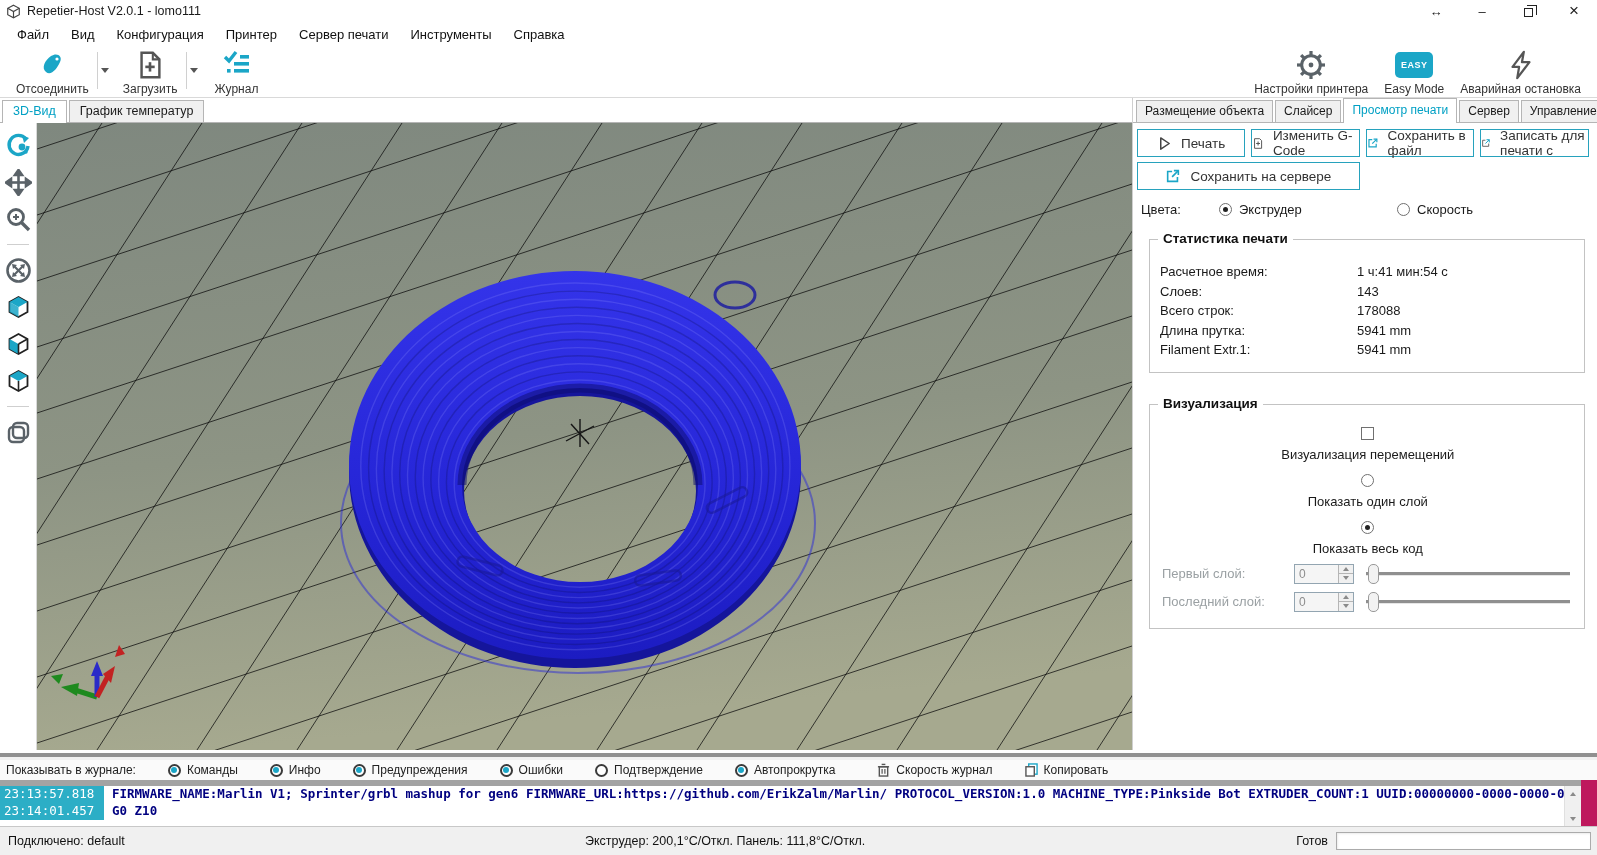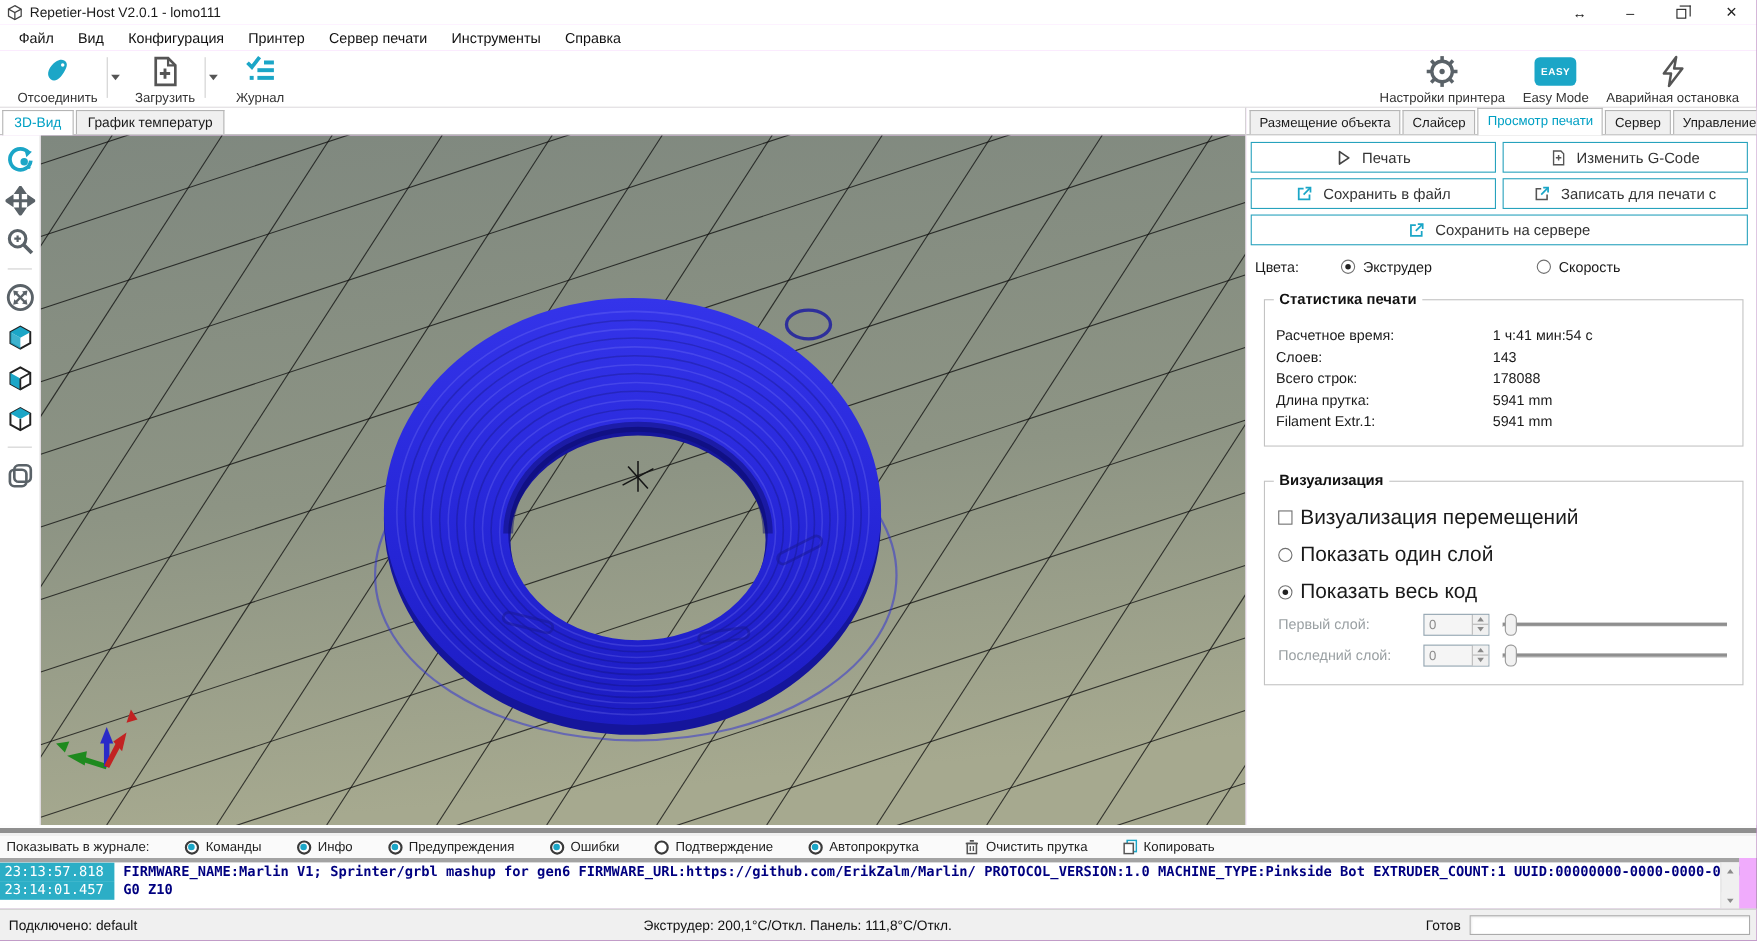--- a/index.html
+++ b/index.html
@@ -1,17 +1,17 @@
 <!DOCTYPE html>
 <html><head>
 <meta charset="utf-8">
 <style>
   * { margin:0; padding:0; box-sizing:border-box; }
   body { font-family:"Liberation Sans", sans-serif; background:#666; }
-  .window { position:relative; width:1597px; height:855px; background:#f0abfc; overflow:hidden; font-size:13px; color:#1a1a1a; }
+  .window { position:relative; width:1597px; height:855px; background:#be185d; overflow:hidden; font-size:13px; color:#1a1a1a; }
 
   
   .titlebar { position:absolute; top:0; left:0; right:0; height:22px; background:#fff; display:flex; align-items:center; padding-left:6px; }
   .titlebar .appname { font-size:12.5px; margin-left:6px; }
   .win-controls { margin-left:auto; display:flex; height:100%; }
   .win-btn { width:46px; display:flex; align-items:center; justify-content:center; font-size:13px; color:#222; }
   .restore-ic { position:relative; width:9px; height:9px; border:1px solid #222; margin-top:2px; }
   .restore-ic::before { content:''; position:absolute; top:-4px; left:2px; width:9px; height:9px; border:1px solid #222; border-left:none; border-bottom:none; }
 
   
@@ -44,54 +44,54 @@
   .tool-ic { width:28px; height:28px; display:flex; align-items:center; justify-content:center; }
   .strip-sep { width:22px; height:1px; background:#cfcfcf; margin:2px 0; }
   .viewport { flex:1; position:relative; overflow:hidden; }
   .viewport svg { display:block; }
 
   
   .rtabs { height:25px; display:flex; align-items:flex-end; padding-left:3px; border-bottom:1px solid #b5b5b5; }
   .rtab { font-size:12px; padding:3px 8px 4px; border:1px solid #b5b5b5; border-bottom:none; background:#f0f0f0; margin-right:2px; white-space:nowrap; }
   .rtab.active { background:#fff; color:#00a0c4; margin-bottom:-1px; padding-bottom:6px; padding-top:4px; }
   .rp-content { padding:5px 19px 0 4px; }
-  .btn-grid { display:grid; grid-template-columns:1fr 1fr; gap:5px 6px; margin-top:1px; }
+  .btn-grid { display:grid; grid-template-columns:1fr 1fr 1fr 1fr; gap:5px 6px; margin-top:1px; }
   .tealbtn { grid-column:auto; border:1px solid #27a2bd; background:#fff; height:28px; display:flex; align-items:center; justify-content:center; gap:9px; font-size:13.5px; color:#333; cursor:default; }
   .tealbtn.wide { grid-column:1 / span 2; }
   .colors-row { display:flex; align-items:center; margin:12px 0 0 4px; font-size:13px; }
   .radio { width:13px; height:13px; border:1px solid #707070; border-radius:50%; background:#fff; position:relative; flex:none; }
   .radio.sel::after { content:''; position:absolute; inset:3px; background:#222; border-radius:50%; }
   .checkbox { width:13px; height:13px; border:1px solid #707070; background:#fff; flex:none; }
   .opt { display:flex; align-items:center; gap:7px; }
   .groupbox { position:relative; border:1px solid #c3c3c3; margin:22px 4px 0 12px; padding:22px 10px 12px 10px; }
   .groupbox .legend { position:absolute; top:-9px; left:8px; background:#fff; padding:0 5px; font-weight:bold; font-size:13.5px; color:#111; }
   .stat-row { display:flex; font-size:13px; line-height:19.5px; }
   .stat-row .sl { width:197px; }
-  .viz-row { margin:12px 0 0 2px; font-size:19px; }
+  .viz-row { margin:12px 0 0 2px; font-size:13px;flex-direction:column; }
   .dis-row { display:flex; align-items:center; margin:8px 0 0 2px; font-size:13px; color:#9aa0a3; }
   .dis-row .dl { width:132px; }
   .spin { display:flex; width:60px; height:20px; border:1px solid #93a5b1; background:#f5f5f5; }
   .spin .val { flex:1; font-size:12px; color:#8d8d8d; padding:2px 4px; }
   .spin .btns { width:15px; display:flex; flex-direction:column; border-left:1px solid #b5b5b5; }
   .spin .sb { flex:1; background:#f0f0f0; display:flex; align-items:center; justify-content:center; }
   .spin .sb + .sb { border-top:1px solid #b5b5b5; }
   .tri-up { width:0; height:0; border-left:3px solid transparent; border-right:3px solid transparent; border-bottom:4px solid #8a8a8a; }
   .tri-dn { width:0; height:0; border-left:3px solid transparent; border-right:3px solid transparent; border-top:4px solid #8a8a8a; }
   .slider { position:relative; flex:1; height:20px; margin-left:12px; }
   .slider .track { position:absolute; left:0; right:4px; top:8px; height:4px; background:#8f8f8f; border-bottom:1px solid #e6e6e6; }
   .slider .handle { position:absolute; left:2px; top:0; width:11px; height:20px; background:#f2f2f2; border:1px solid #9a9a9a; border-radius:5px; }
 
   
   .h-split { position:absolute; top:750px; left:0; right:0; height:10px; background:linear-gradient(#fdfdfd 0 3px, #8f8f8f 3px 7px, #f0f0f0 7px); }
   .log-toolbar { position:absolute; top:760px; left:0; right:0; height:20px; background:#fafafa; display:flex; align-items:center; padding-left:6px; gap:32px; font-size:12px; color:#222; }
   .toggle { display:flex; align-items:center; gap:6px; }
   .tdot { width:13px; height:13px; border:2px solid #3a3a3a; border-radius:50%; background:#fff; position:relative; flex:none; }
   .tdot.on::after { content:''; position:absolute; inset:1.5px; background:#1ba6c7; border-radius:50%; }
   .logact { display:flex; align-items:center; gap:6px; }
-  .log-area { position:absolute; top:780px; left:0; right:16px; height:46px; background:#fff; border-top:4px solid #a3a3a3; font-family:"DejaVu Sans Mono", monospace; overflow:hidden; }
+  .log-area { position:absolute; top:780px; left:0; right:16px; height:46px; background:#fff; border-top:6px solid #a3a3a3; font-family:"DejaVu Sans Mono", monospace; overflow:hidden; }
   .log-line { display:flex; height:17px; line-height:16px; font-size:12.5px; }
   .log-time { width:104px; flex:none; background:#2caec6; color:#fff; padding:0 4px; }
   .log-text { color:#000080; font-weight:bold; white-space:nowrap; padding-left:8px; }
   .log-scroll { position:absolute; right:0; top:0; bottom:0; width:17px; background:#f0f0f0; border-left:1px solid #e0e0e0; display:flex; flex-direction:column; justify-content:space-between; }
   .scroll-btn { height:15px; display:flex; align-items:center; justify-content:center; background:#f0f0f0; }
 
   
   .statusbar { position:absolute; top:826px; left:0; right:0; height:29px; background:#f0f0f0; border-top:1px solid #c8c8c8; display:flex; align-items:center; font-size:12.5px; color:#111; }
   .sb-left { margin-left:8px; }
   .sb-center { position:absolute; left:585px; }
@@ -558,21 +558,21 @@
         <span>Автопрокрутка</span>
       </span>
     <span class="logact" style="margin-left:10px">
       <svg width="13" height="14" viewBox="0 0 14 15">
           <rect x="2.5" y="4" width="9" height="10" fill="none" stroke="#555" stroke-width="1.5"></rect>
           <line x1="1" y1="4" x2="13" y2="4" stroke="#555" stroke-width="1.5"></line>
           <line x1="5" y1="1.5" x2="9" y2="1.5" stroke="#555" stroke-width="1.5"></line>
           <line x1="5.5" y1="6.5" x2="5.5" y2="11.5" stroke="#555" stroke-width="1.3"></line>
           <line x1="8.5" y1="6.5" x2="8.5" y2="11.5" stroke="#555" stroke-width="1.3"></line>
         </svg>
-      <span>Очистить прутка</span>
+      <span>Скорость журнал</span>
     </span>
     <span class="logact">
       <svg width="13" height="14" viewBox="0 0 14 15">
           <rect x="4" y="1" width="9" height="11" fill="#fff" stroke="#1ba6c7" stroke-width="1.5"></rect>
           <rect x="1" y="4" width="9" height="10" fill="#fff" stroke="#555" stroke-width="1.5"></rect>
         </svg>
       <span>Копировать</span>
     </span>
   </div>
 

